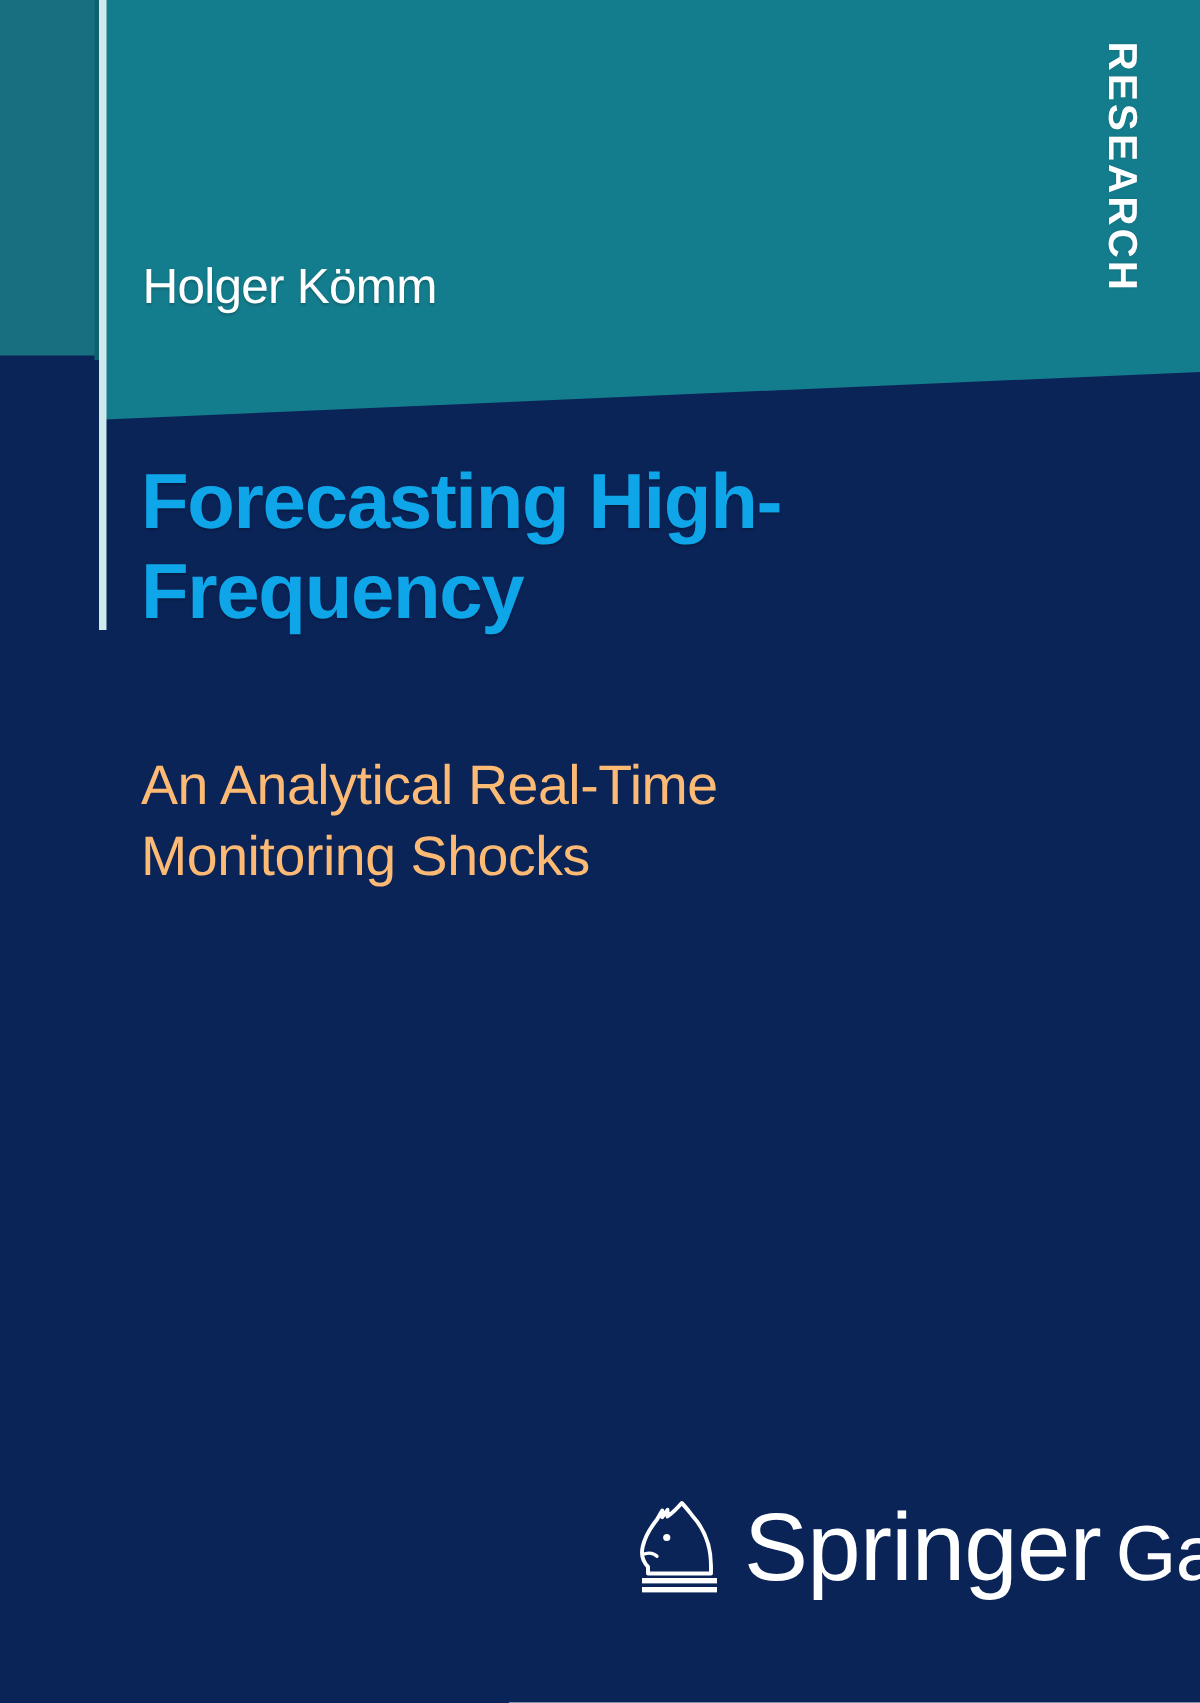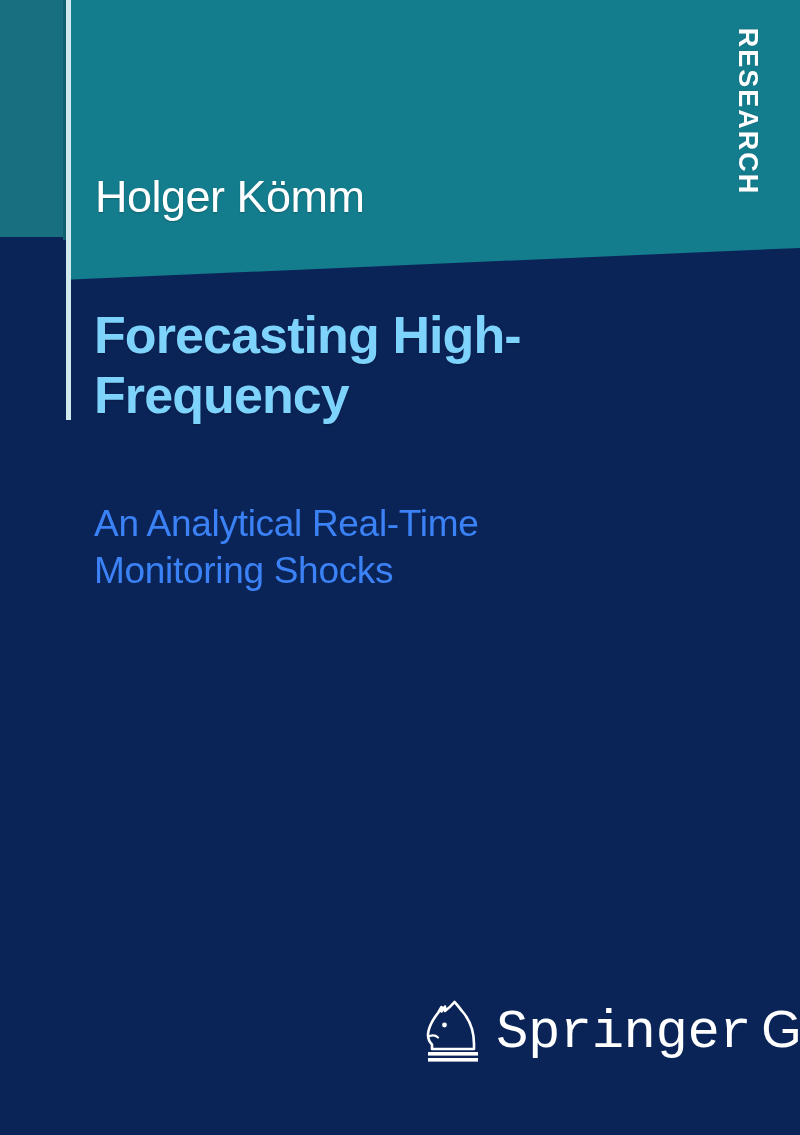--- a/index.html
+++ b/index.html
@@ -91,49 +91,49 @@
   }
 
   
   .author {
     position: absolute;
     left: 95px;
     top: 174px;
     color: #ffffff;
     font-family: "Liberation Sans", sans-serif;
     font-weight: normal;
-    font-size: 45px;
+    font-size: 33px;
     line-height: 1.0;
     letter-spacing: -0.5px;
     text-shadow: 0 1px 2px rgba(0,0,0,0.22);
   }
 
   
   .title {
     position: absolute;
     left: 94px;
     top: 305px;
     width: 640px;
-    color: #7dd3fc;
+    color: #0ea5e9;
     font-family: "Liberation Sans", sans-serif;
     font-weight: bold;
     font-size: 52px;
     line-height: 1.16;
     letter-spacing: -0.9px;
     text-shadow: 0 1px 2px rgba(0,0,0,0.25);
   }
   .title-line { display: block; }
 
   
   .subtitle {
     position: absolute;
     left: 94px;
     top: 500px;
     width: 620px;
-    color: #3b82f6;
+    color: #fdba74;
     font-family: "Liberation Sans", sans-serif;
     font-weight: normal;
     font-size: 37px;
     line-height: 1.28;
     letter-spacing: -0.3px;
   }
   .subtitle-line { display: block; }
 
   
   .publisher {
@@ -149,22 +149,22 @@
     height: 64px;
     flex: 0 0 auto;
     margin-right: 14px;
   }
   .pub-name {
     color: #ffffff;
     white-space: nowrap;
     line-height: 1;
   }
   .pub-springer {
-    font-family: Liberation Mono, monospace;
-    font-size: 54px;
+    font-family: Liberation Sans, sans-serif;
+    font-size: 64px;
     letter-spacing: -0.5px;
   }
   .pub-gabler {
     font-family: "Liberation Sans", sans-serif;
     font-size: 52px;
     font-weight: normal;
     letter-spacing: -0.5px;
     margin-left: 10px;
   }
 </style>

